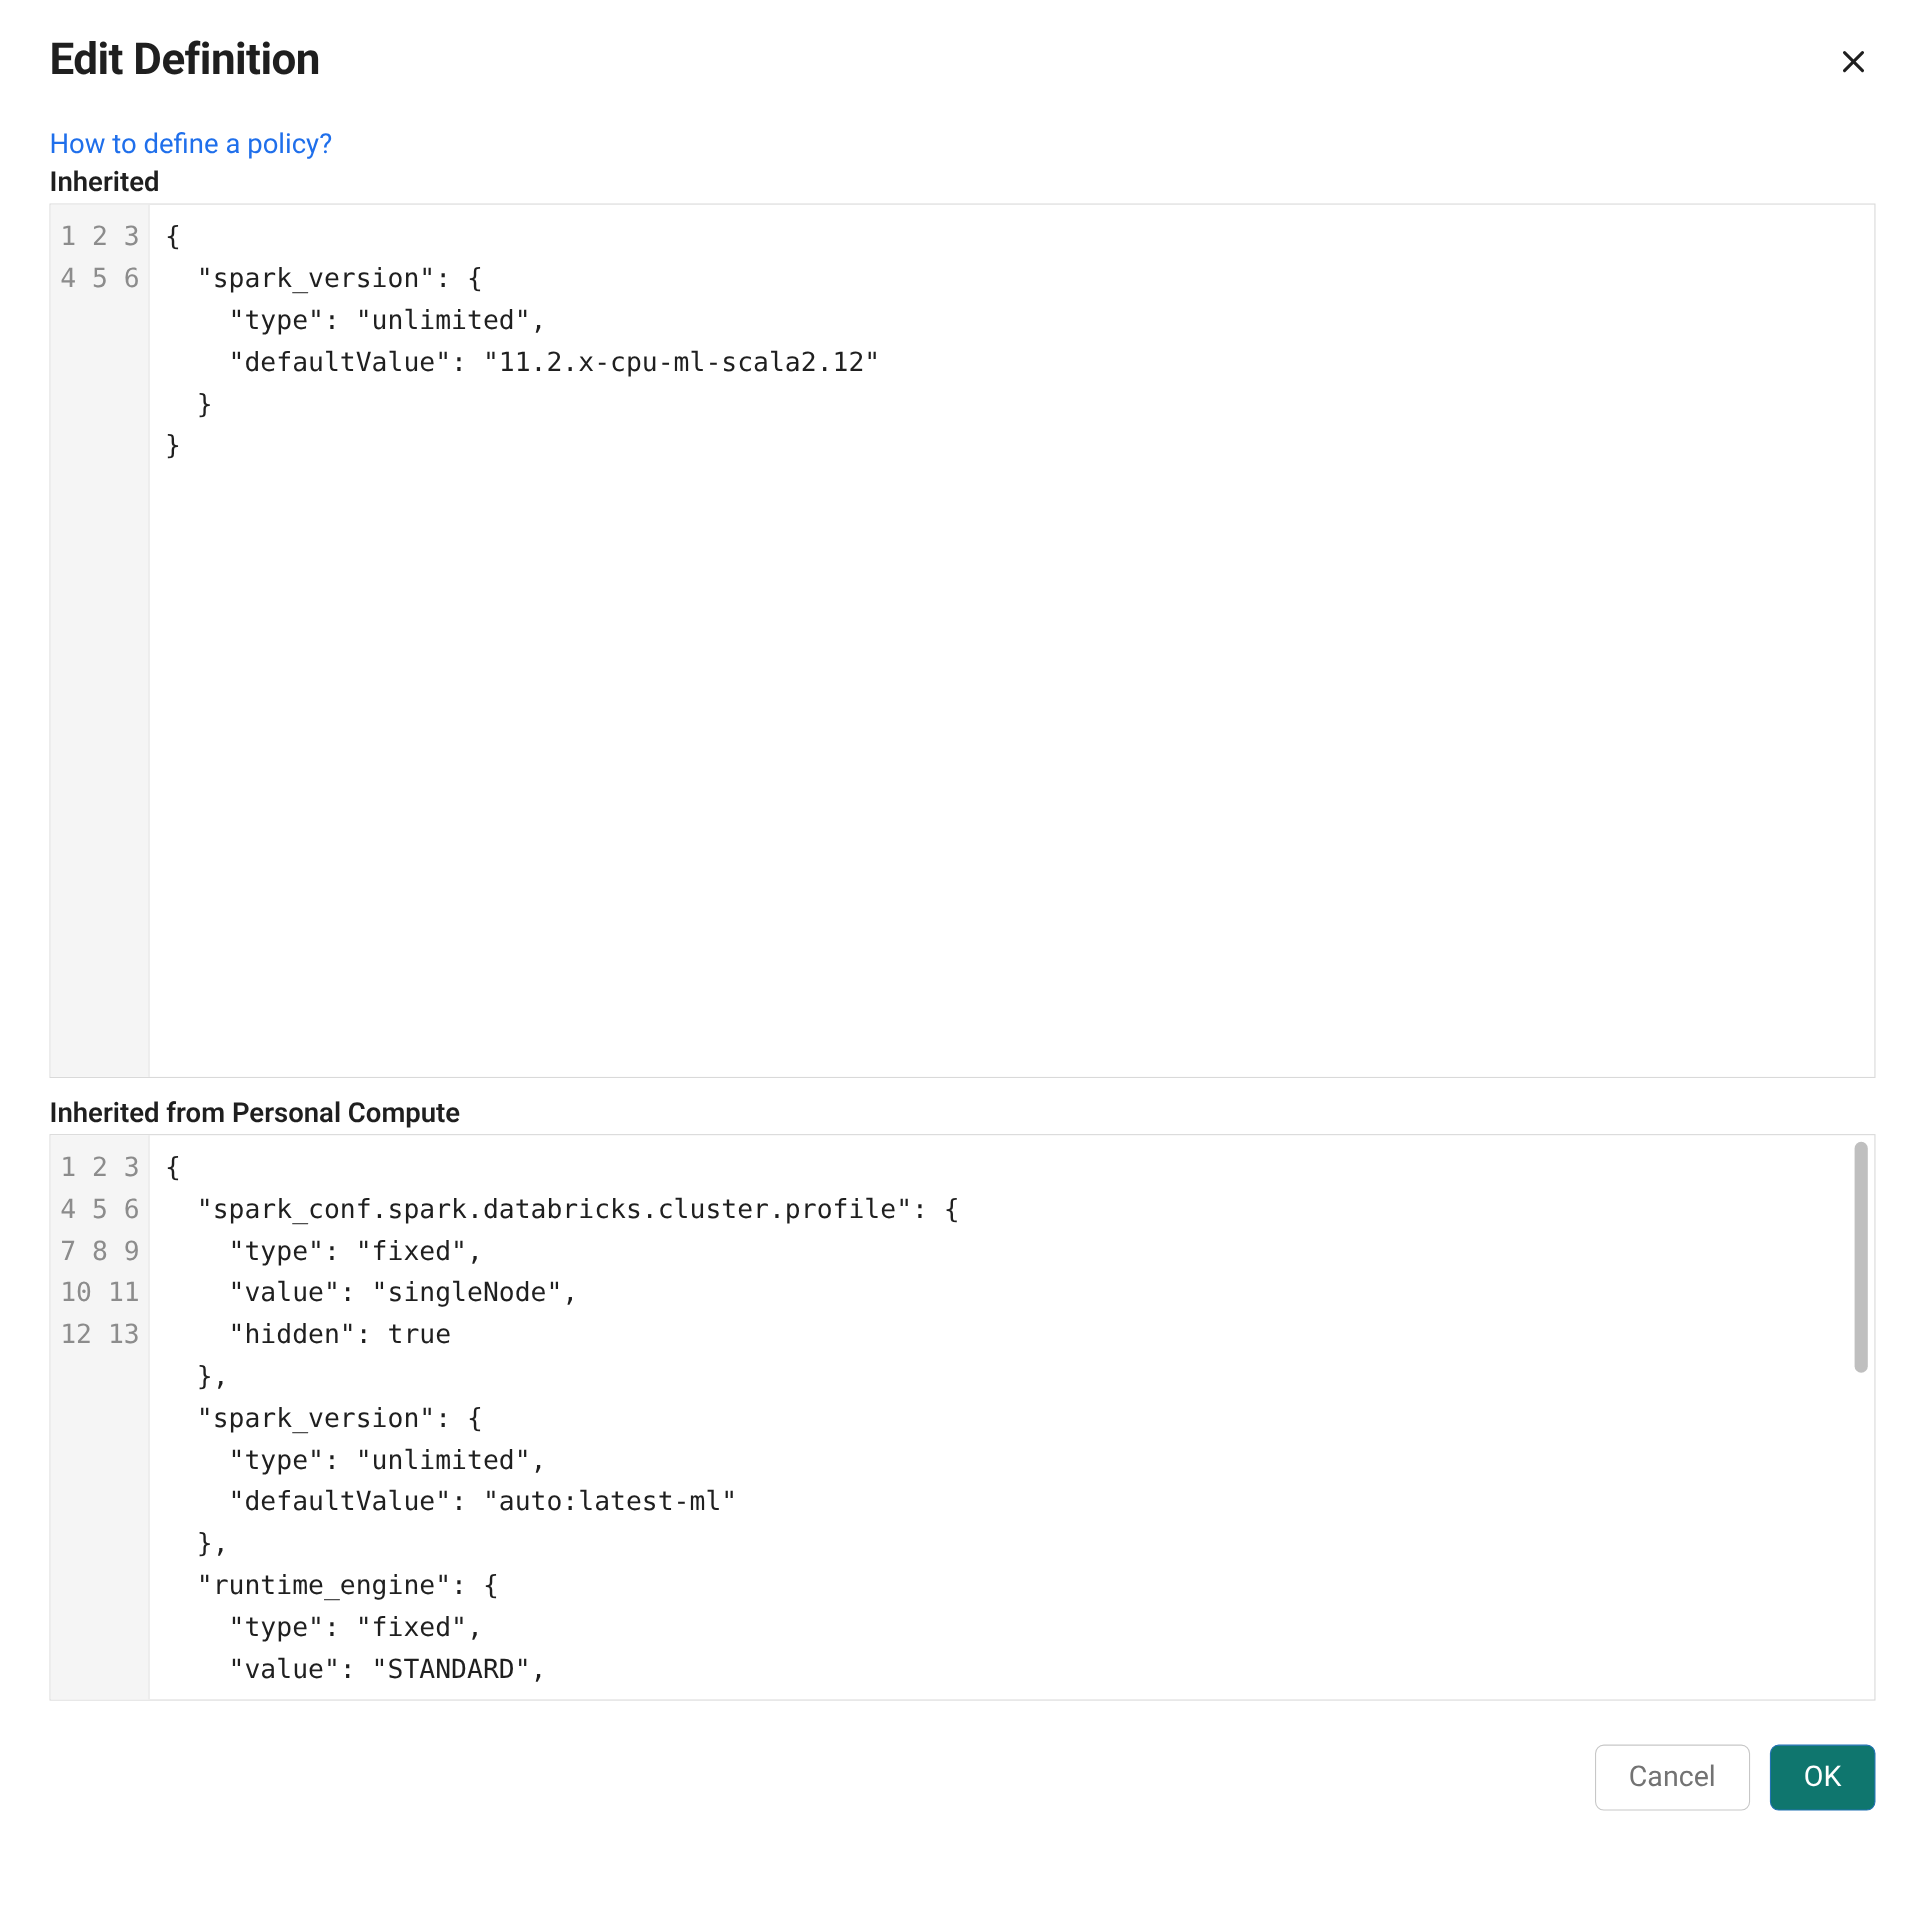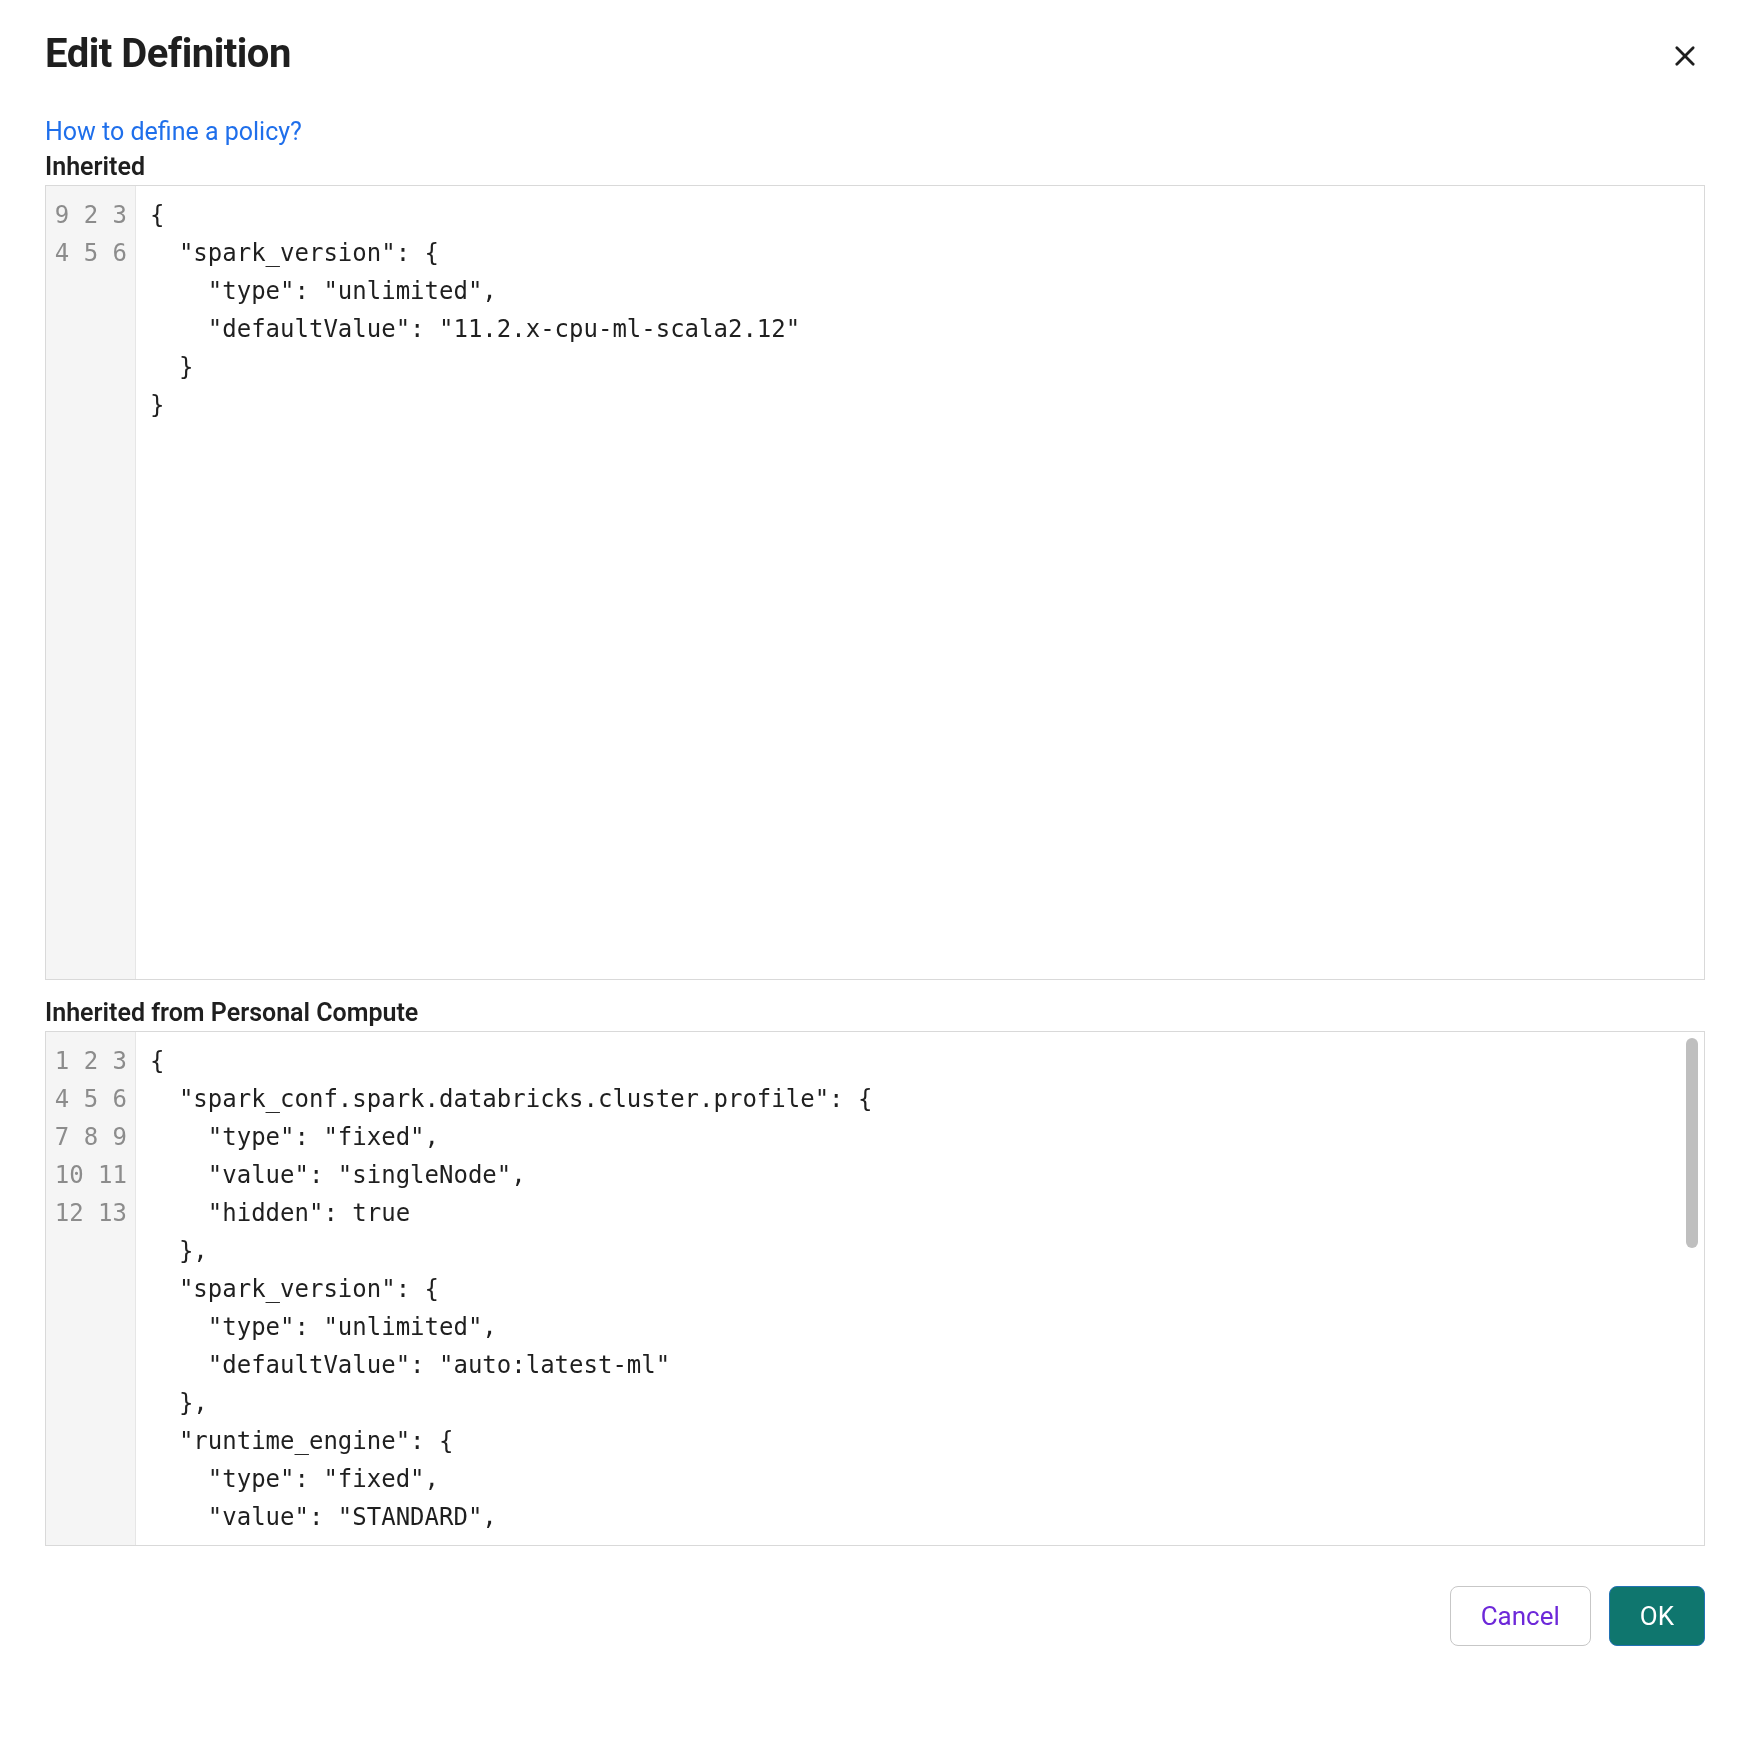--- a/index.html
+++ b/index.html
@@ -102,21 +102,21 @@
   .btn {
     font-size: 26px;
     padding: 14px 30px;
     border-radius: 8px;
     cursor: pointer;
     font-family: inherit;
   }
   .btn-secondary {
     background: #fff;
     border: 1px solid #c7c7c7;
-    color: #6d28d9;
+    color: #737373;
   }
   .btn-primary {
     background: #0f766e;
     border: 1px solid #2272b4;
     color: #fff;
   }
 </style>
 </head>
 <body>
 
@@ -130,21 +130,21 @@
         <line x1="19" y1="5" x2="5" y2="19"></line>
       </svg>
     </button>
   </div>
 
   <a href="#" class="help-link">How to define a policy?</a>
 
   <div class="section-label">Inherited</div>
 
   <div class="editor overrides">
-    <div class="gutter" id="overrides-gutter">9
+    <div class="gutter" id="overrides-gutter">1
 2
 3
 4
 5
 6</div>
     <div class="code" id="overrides-code">{
   "spark_version": {
     "type": "unlimited",
     "defaultValue": "11.2.x-cpu-ml-scala2.12"
   }

